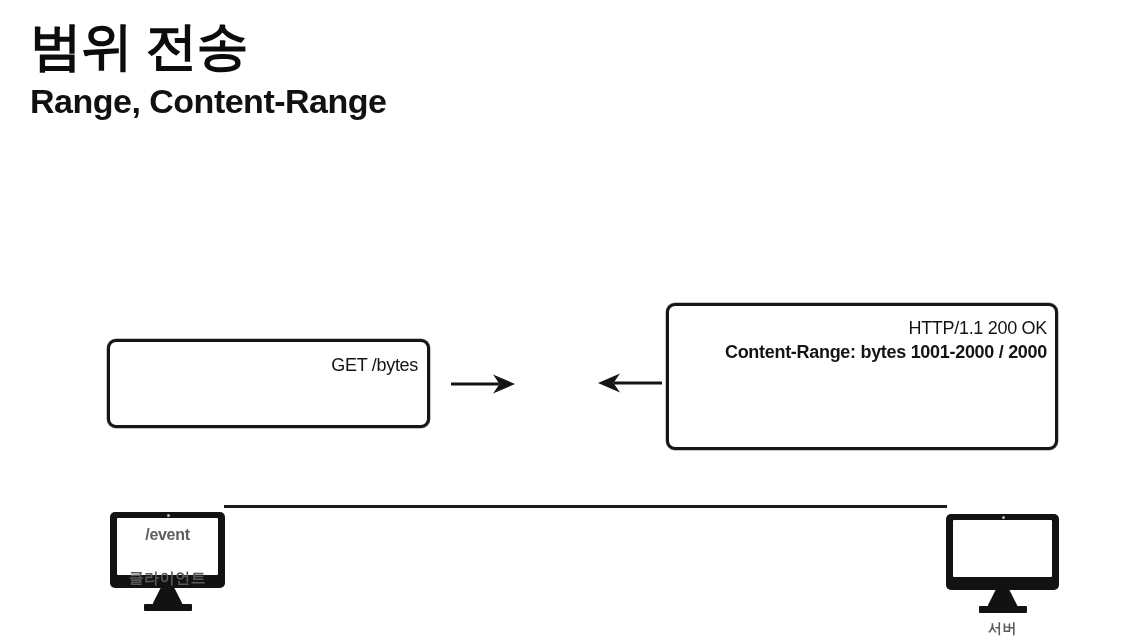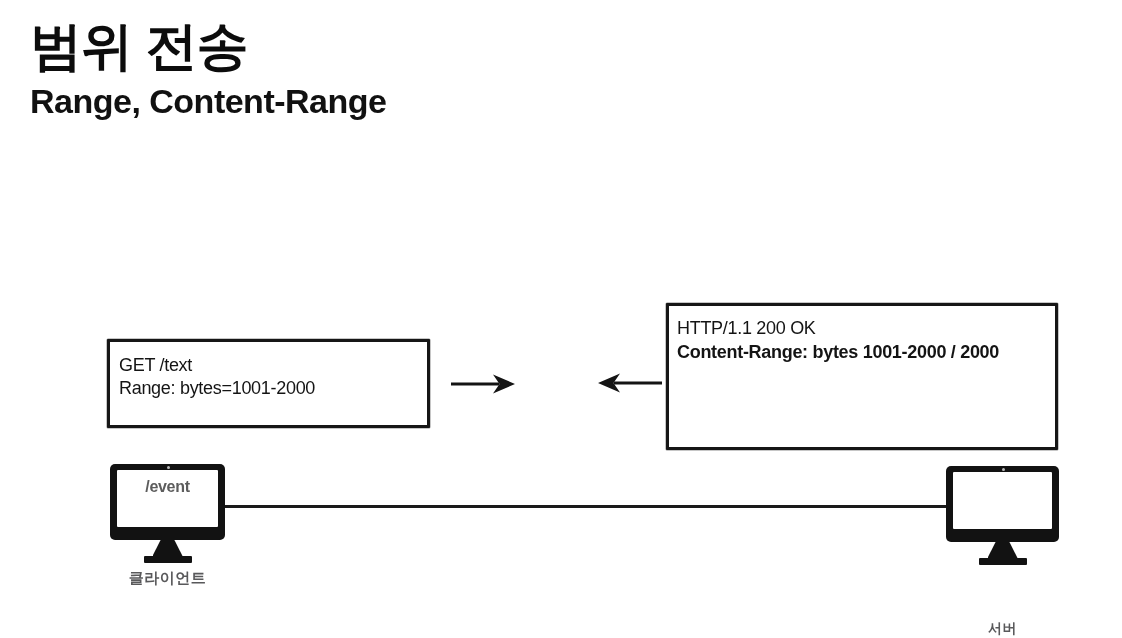--- a/index.html
+++ b/index.html
@@ -16,43 +16,44 @@
     font-size:52px; font-weight:bold; color:#0c0c0c; letter-spacing:-1px;
   }
   .subtitle {
     position:absolute; left:30px; top:82px;
     font-size:34px; font-weight:bold; color:#111111; letter-spacing:-0.5px;
   }
 
   
   .msg-box {
     position:absolute; background:#ffffff;
-    border:3px solid #161616; border-radius:1px;
+    border:3px solid #161616; border-radius:9px;
     box-shadow:0 0 0 0.5px rgba(0,0,0,0.45);
     color:#141414;
+    text-align:right;
   }
   .request-box  { left:107px; top:339px; width:323px; height:89px;  padding:12px 9px 0 9px; }
   .response-box { left:666px; top:303px; width:392px; height:147px; padding:10px 8px 0 8px; }
   .box-line { height:23px; line-height:23px; font-size:18px; white-space:nowrap; letter-spacing:-0.3px; }
   .response-box .box-line { height:24px; line-height:24px; }
   .box-line.bold { font-weight:bold; }
   .box-line.gap { height:28px; }
 
   
   .arrow { position:absolute; }
   .arrow-right { left:451px; top:372px; }
   .arrow-left  { left:598px; top:371px; }
 
   
   .monitor { position:absolute; width:115px; }
   .client-monitor { left:110px; top:464px; }
   .server-monitor { left:946px; top:466px; width:113px; }
   .m-frame {
     position:relative; width:100%; height:76px;
-    background:#121212; border-radius:5px;
+    background:#121212; border-radius:5px;margin-top:48px;
   }
   .m-camera {
     position:absolute; top:2px; left:50%; margin-left:-1px;
     width:3px; height:3px; border-radius:50%; background:#bbbbbb;
   }
   .m-screen {
     position:absolute; left:7px; right:7px; top:6px; bottom:13px;
     background:#ffffff; border-radius:1px;
     display:flex; justify-content:center; align-items:flex-start;
     padding-top:8px;
@@ -82,22 +83,21 @@
 </style>
 </head>
 <body>
 
 <div class="canvas">
 
   <div class="title">범위 전송</div>
   <div class="subtitle">Range, Content-Range</div>
 
   <div class="msg-box request-box">
-    <div class="box-line">GET /text</div>
-    <div class="box-line">Range: bytes=1001-2000</div>
+    <div class="box-line">GET /bytes</div>
   </div>
 
   <svg class="arrow arrow-right" width="64" height="24" viewBox="0 0 64 24" aria-hidden="true">
     <path d="M0 12 H48" stroke="#141414" stroke-width="3" fill="none"></path>
     <path d="M64 12 L42 2.5 L48.5 12 L42 21.5 Z" fill="#141414"></path>
   </svg>
 
   <svg class="arrow arrow-left" width="64" height="24" viewBox="0 0 64 24" aria-hidden="true">
     <path d="M16 12 H64" stroke="#141414" stroke-width="3" fill="none"></path>
     <path d="M0 12 L22 2.5 L15.5 12 L22 21.5 Z" fill="#141414"></path>

